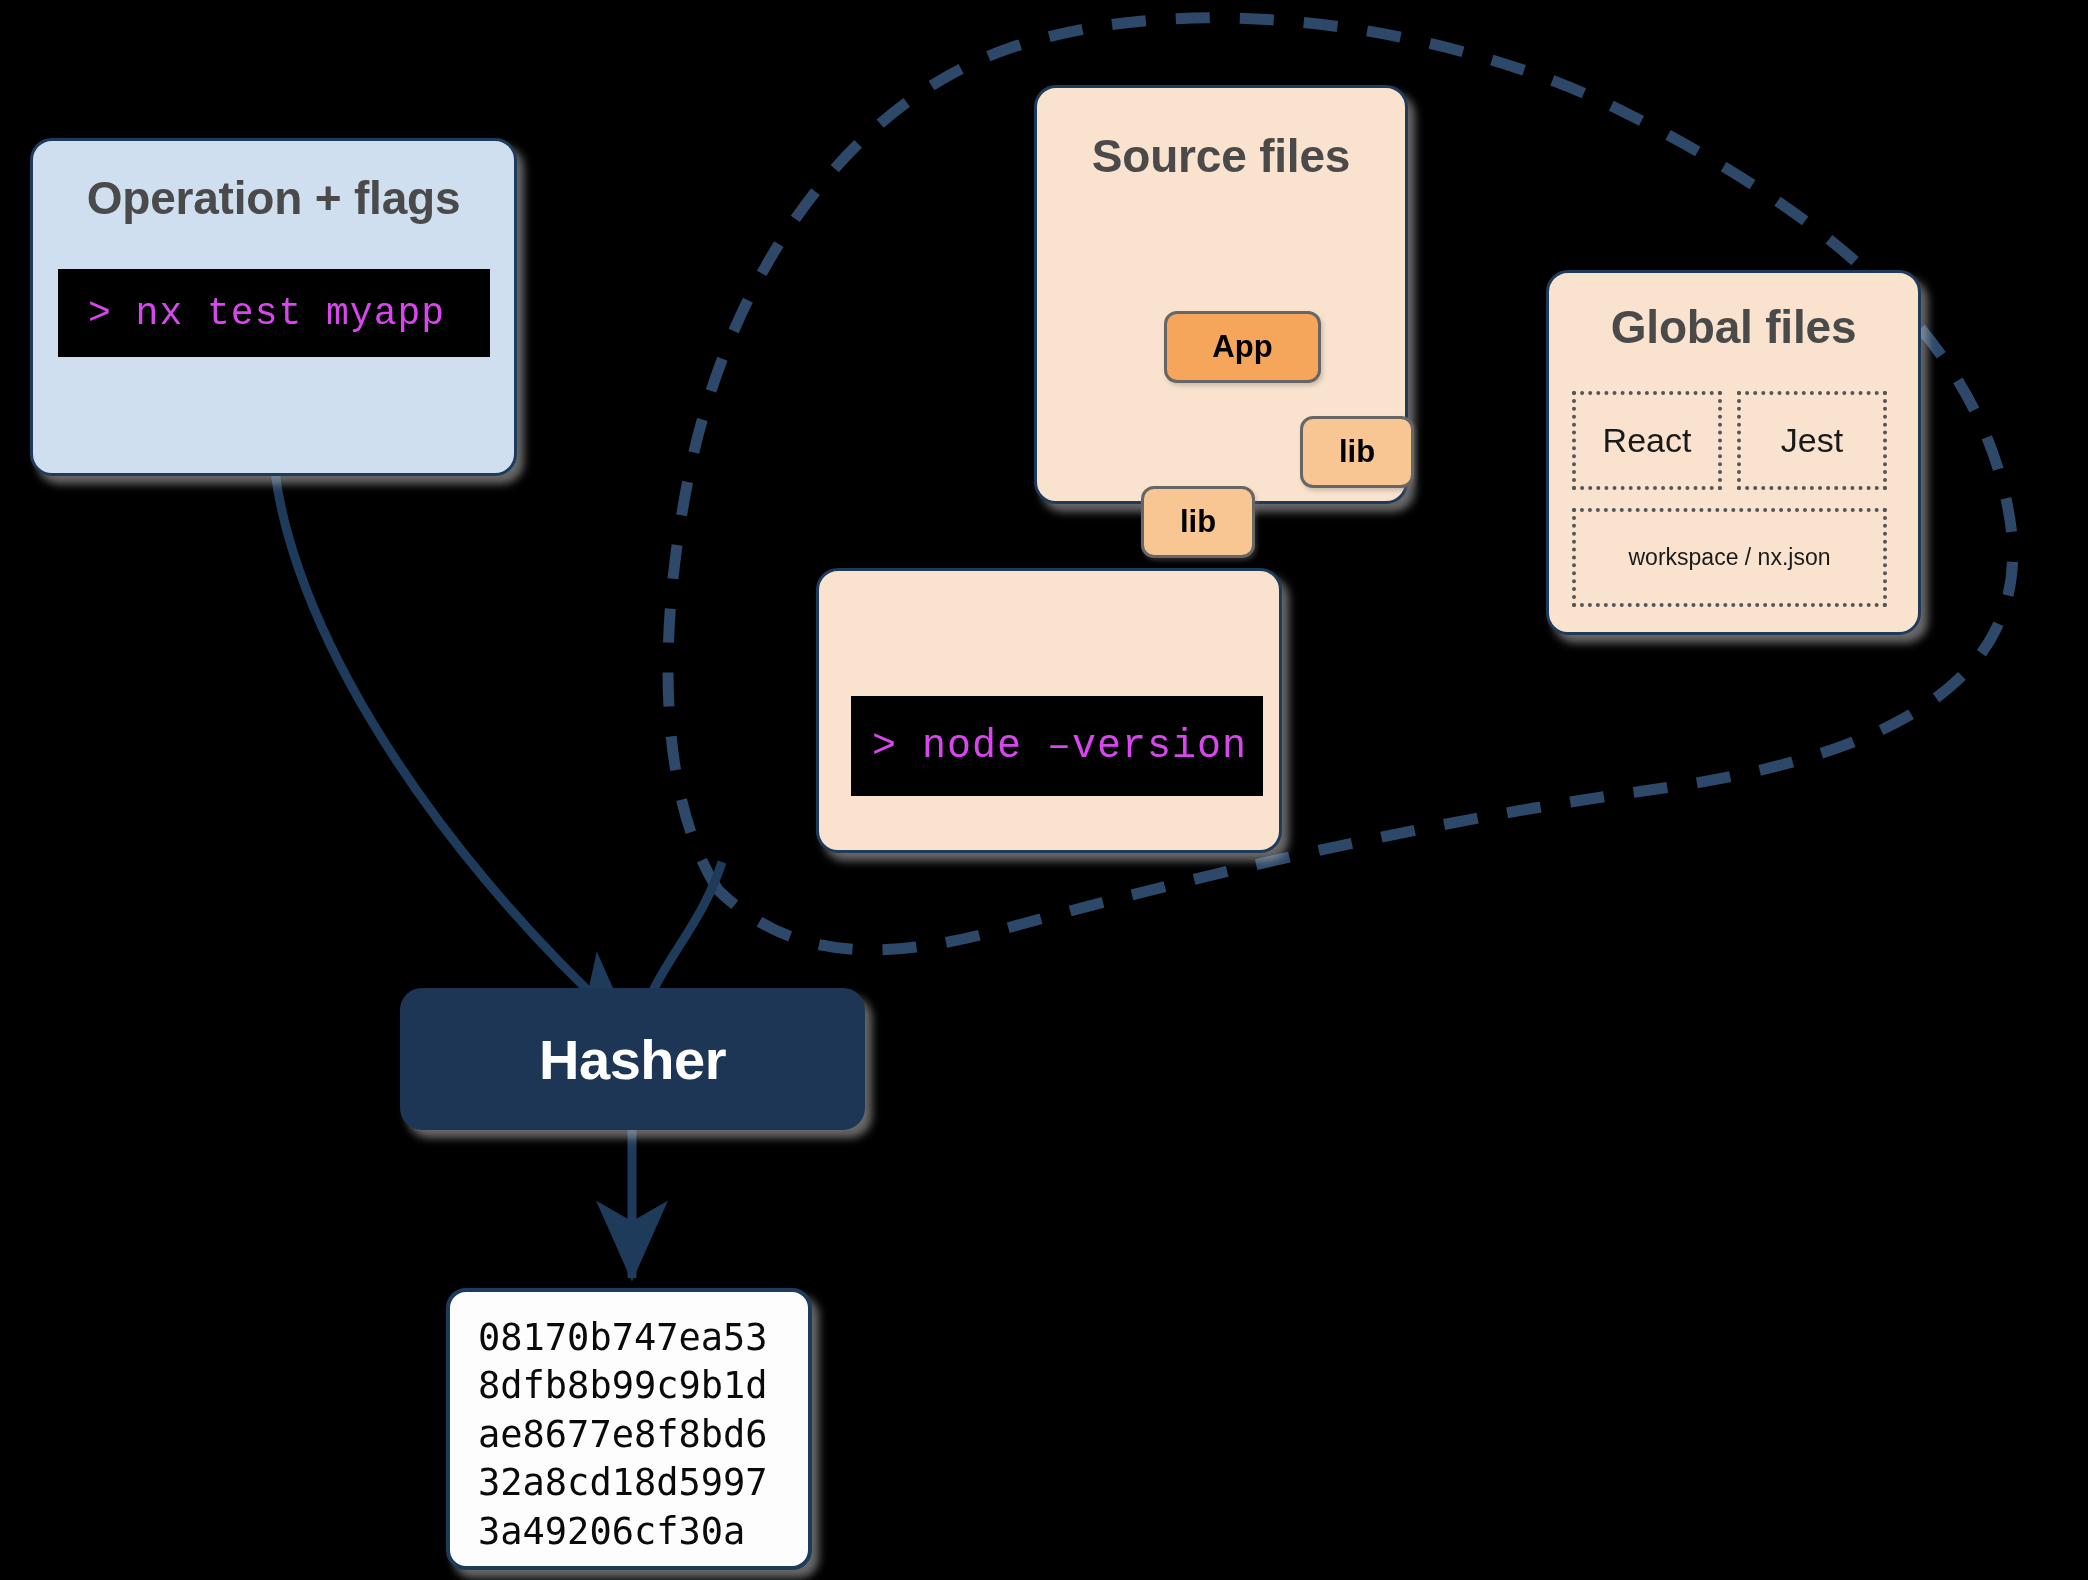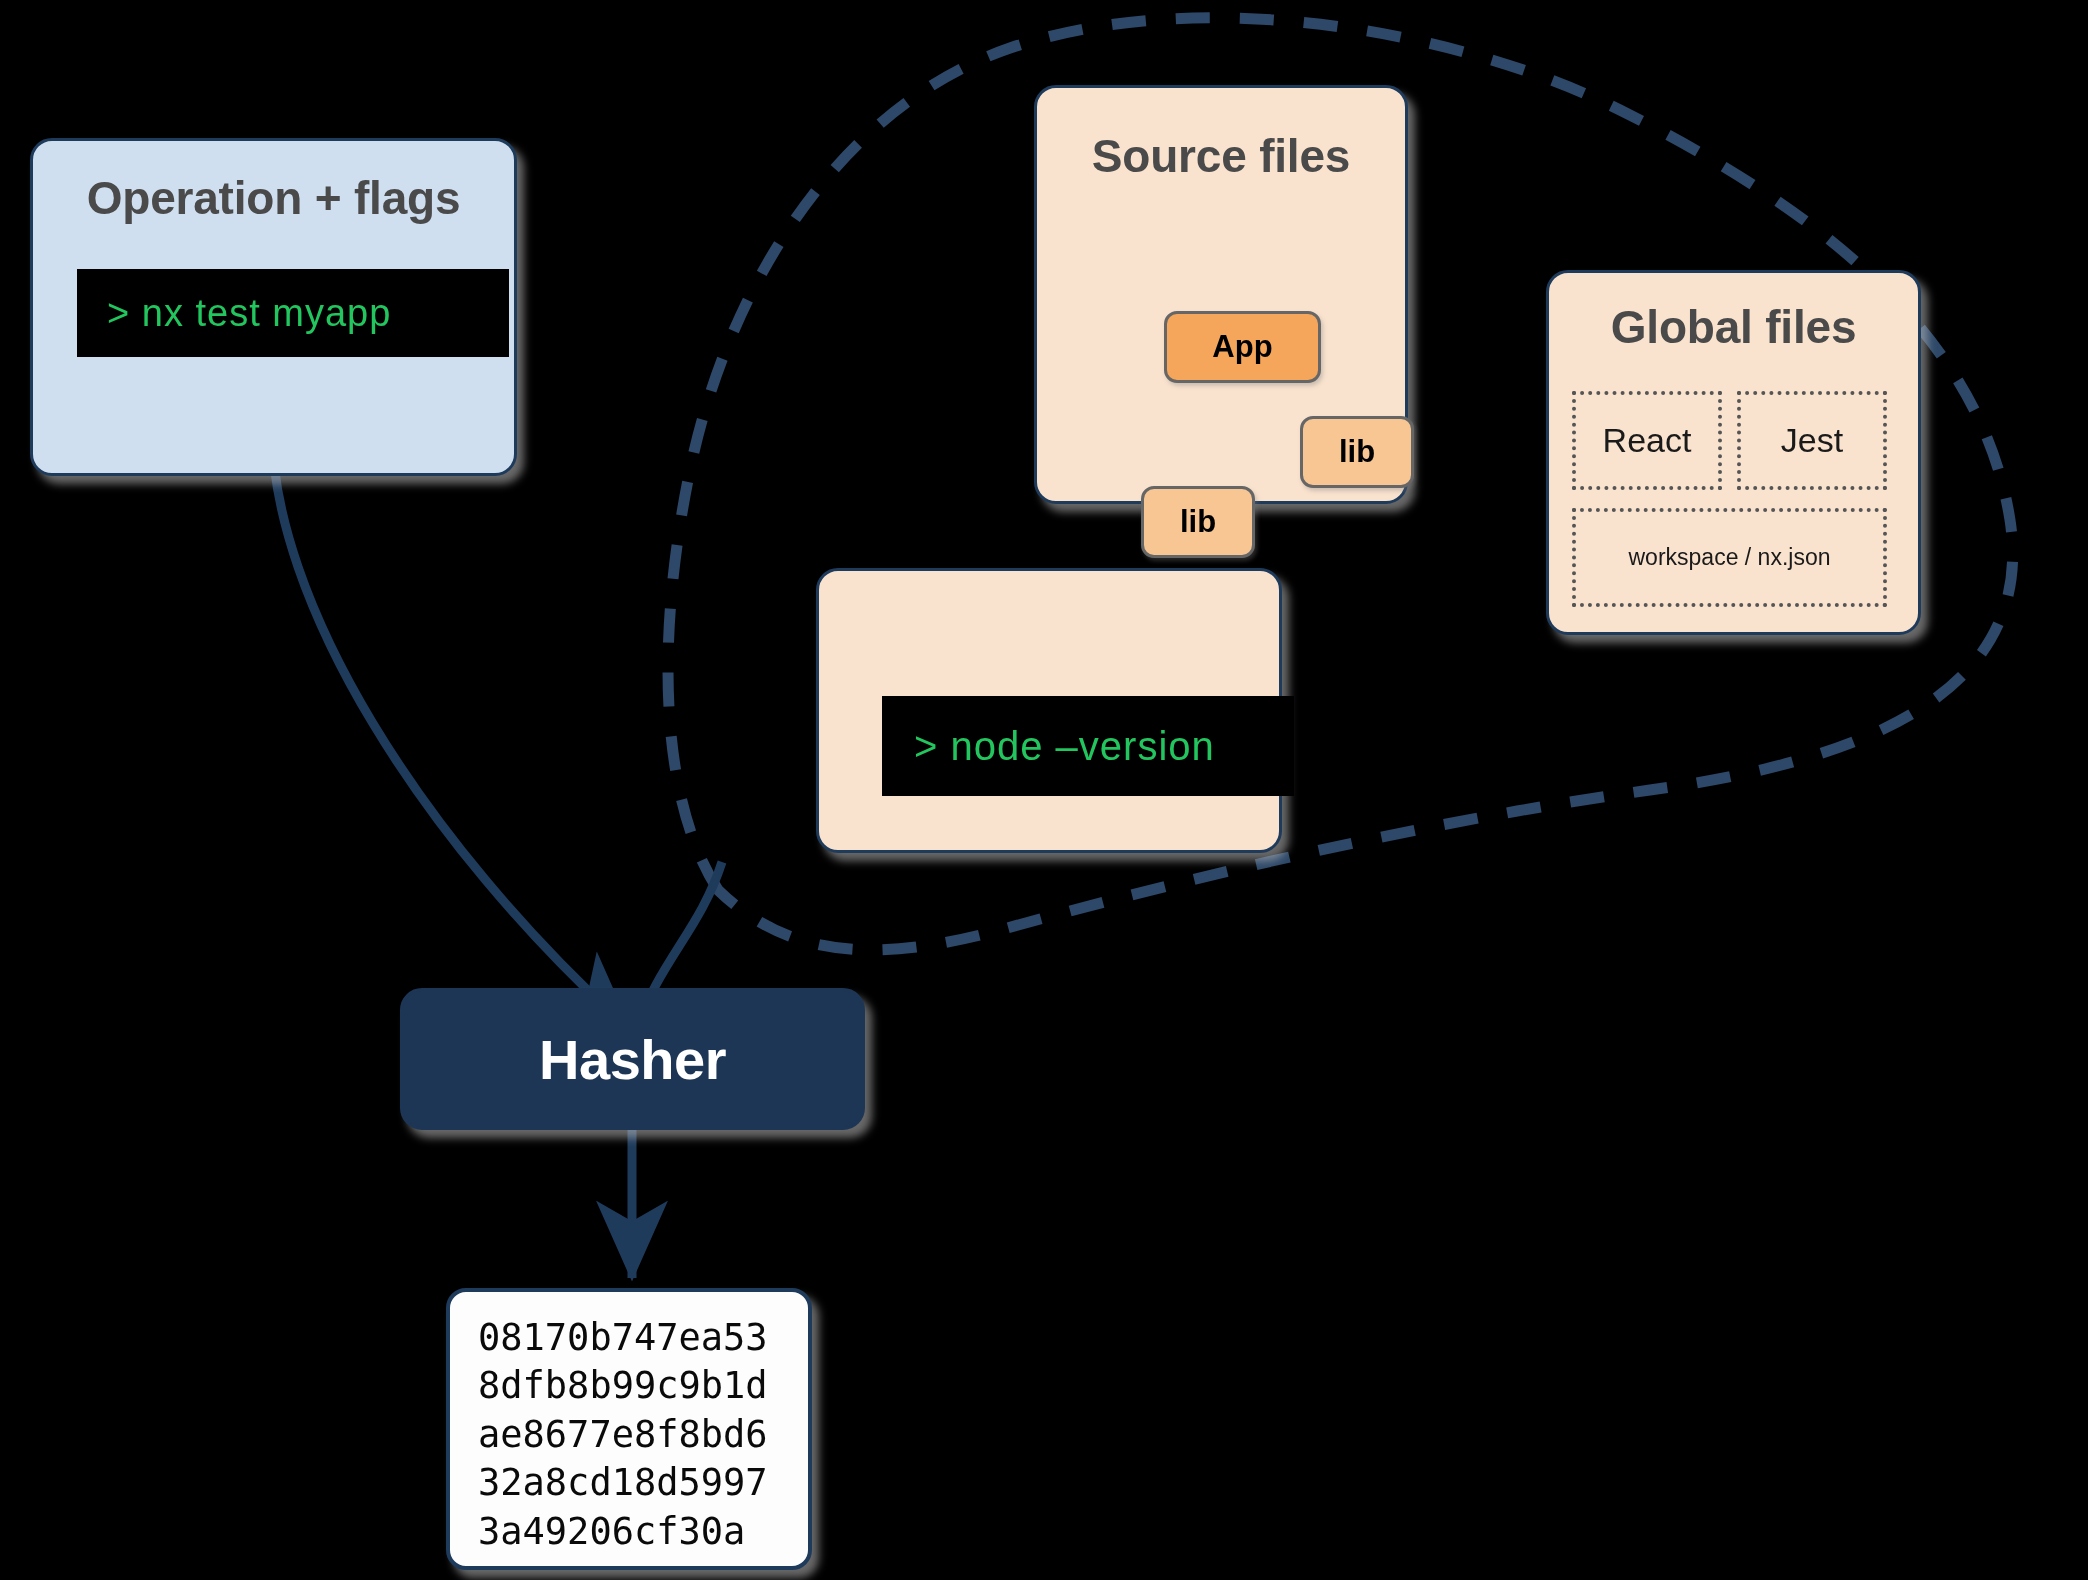--- a/index.html
+++ b/index.html
@@ -22,26 +22,25 @@
     box-shadow:7px 8px 9px rgba(190,190,190,0.55);
   }
   .card-title{
     text-align:center;
     color:#4A4A4A;
     font-weight:bold;
     letter-spacing:-0.2px;
   }
   .term{
     background:#000;
-    color:#22c55e;
-    font-family:Liberation Sans, sans-serif;
+    color:#d946ef;
+    font-family:Liberation Mono, monospace;
     box-sizing:border-box;
     display:flex;
     align-items:center;
-    margin-left:19px;
   }
 
   
   #op-card{
     left:30px;top:138px;width:487px;height:338px;
     background:#CFDFF0;
   }
   #op-card .card-title{font-size:46px;margin-top:30px;}
   #op-card .term{
     position:absolute;left:25px;top:128px;
@@ -87,23 +86,23 @@
   #cfg-jest{left:188px;top:118px;width:150px;height:99px;}
   #cfg-ws{left:23px;top:235px;width:315px;height:99px;font-size:23px;}
 
   
   #rt-card{
     left:816px;top:568px;width:466px;height:285px;
     background:#FAE3CE;
   }
   #rt-card .card-title{font-size:46px;margin-top:28px;}
   #rt-card .term{
-    position:absolute;left:44px;top:125px;
+    position:absolute;left:32px;top:125px;
     width:412px;height:100px;
-    font-size:40px;padding-left:32px;letter-spacing:1px;
+    font-size:40px;padding-left:21px;letter-spacing:1px;
   }
 
   
   #hasher-card{
     left:400px;top:988px;width:465px;height:142px;
     background:#1E3655;border-color:#1E3655;
     display:flex;align-items:center;justify-content:center;
   }
   #hasher-label{
     color:#ffffff;font-weight:bold;font-size:56px;letter-spacing:-0.5px;

